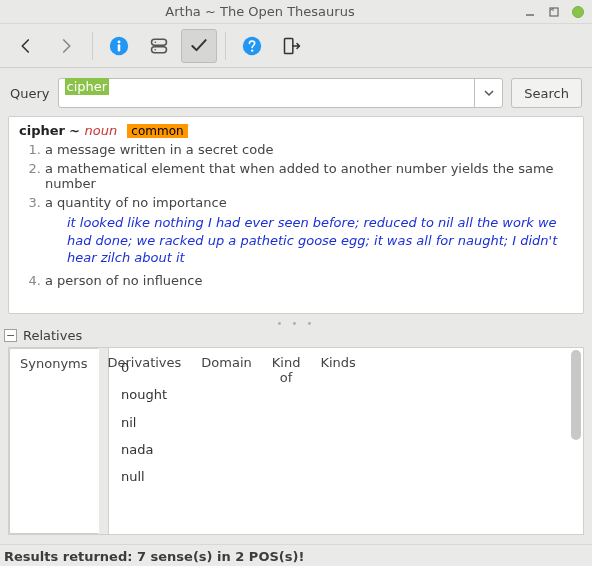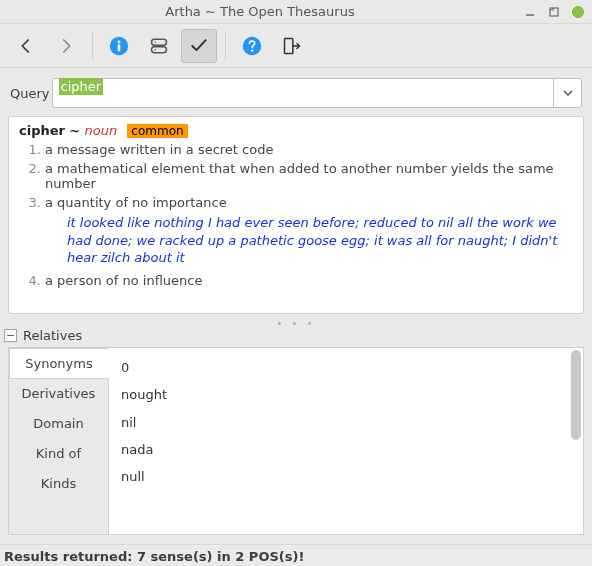--- a/index.html
+++ b/index.html
@@ -31,21 +31,21 @@
   .tbtn {
     width:36px; height:34px;
     display:inline-flex; align-items:center; justify-content:center;
     border:1px solid transparent; border-radius:3px;
     color:#555;
   }
   .tbtn.active { background:#d6d6d4; border:1px solid #bdbdbb; }
   .tsep { width:1px; height:28px; background:#cfcfcd; margin:0 4px; }
   
   .query-row {
-    display:flex; align-items:center; gap:2px;
+    display:flex; align-items:center; gap:8px;
     padding:10px 10px 8px 10px;
   }
   .query-label { color:#3c3c3c; }
   .query-input-wrap {
     flex:1; display:flex; align-items:stretch;
     background:#fff; border:1px solid #bfbfbd; border-radius:3px;
     height:30px;
   }
   .query-input {
     flex:1; border:none; outline:none; font:inherit;
@@ -91,21 +91,21 @@
     display:flex; align-items:center; justify-content:center;
     font-size:11px; line-height:1; color:#555;
   }
   .relatives-body {
     display:flex; gap:0;
     margin:0 8px; height:188px;
     border:1px solid #cfcfcd; background:#fff;
   }
   .rel-tabs {
     width:100px; background:#e9e9e7;
-    display:flex; flex-direction:column;
+    display:flex; flex-direction:row;
     border-right:1px solid #cfcfcd;
   }
   .rel-tab {
     padding:7px 10px; text-align:center;
     color:#444; border-bottom:1px solid transparent;
   }
   .rel-tab.active { background:#fff; border:1px solid #cfcfcd; border-right:1px solid #fff; margin-right:-1px; border-radius:2px 0 0 2px; }
   .rel-list-wrap { flex:1; position:relative; overflow:hidden; }
   .rel-list {
     padding:6px 12px; line-height:2.1;
@@ -203,20 +203,21 @@
 <div class="query-row">
   <div class="query-label">Query</div>
   <div class="query-input-wrap">
     <div class="query-input"><span class="sel">cipher</span></div>
     <div class="query-dd">
       <svg width="10" height="10" viewBox="0 0 10 10">
             <path d="M1 3l4 4 4-4" fill="none" stroke="#555" stroke-width="1.5"></path>
           </svg>
     </div>
   </div>
+  <button class="search-btn">Search</button>
 </div>
 
 <div class="defs-pane">
   <div class="entry-head">
     <span class="entry-word">cipher</span>
     <span class="tilde"> ~ </span>
     <span class="pos">noun</span>
     <span class="freq">common</span>
   </div>
   <ol class="defs">

